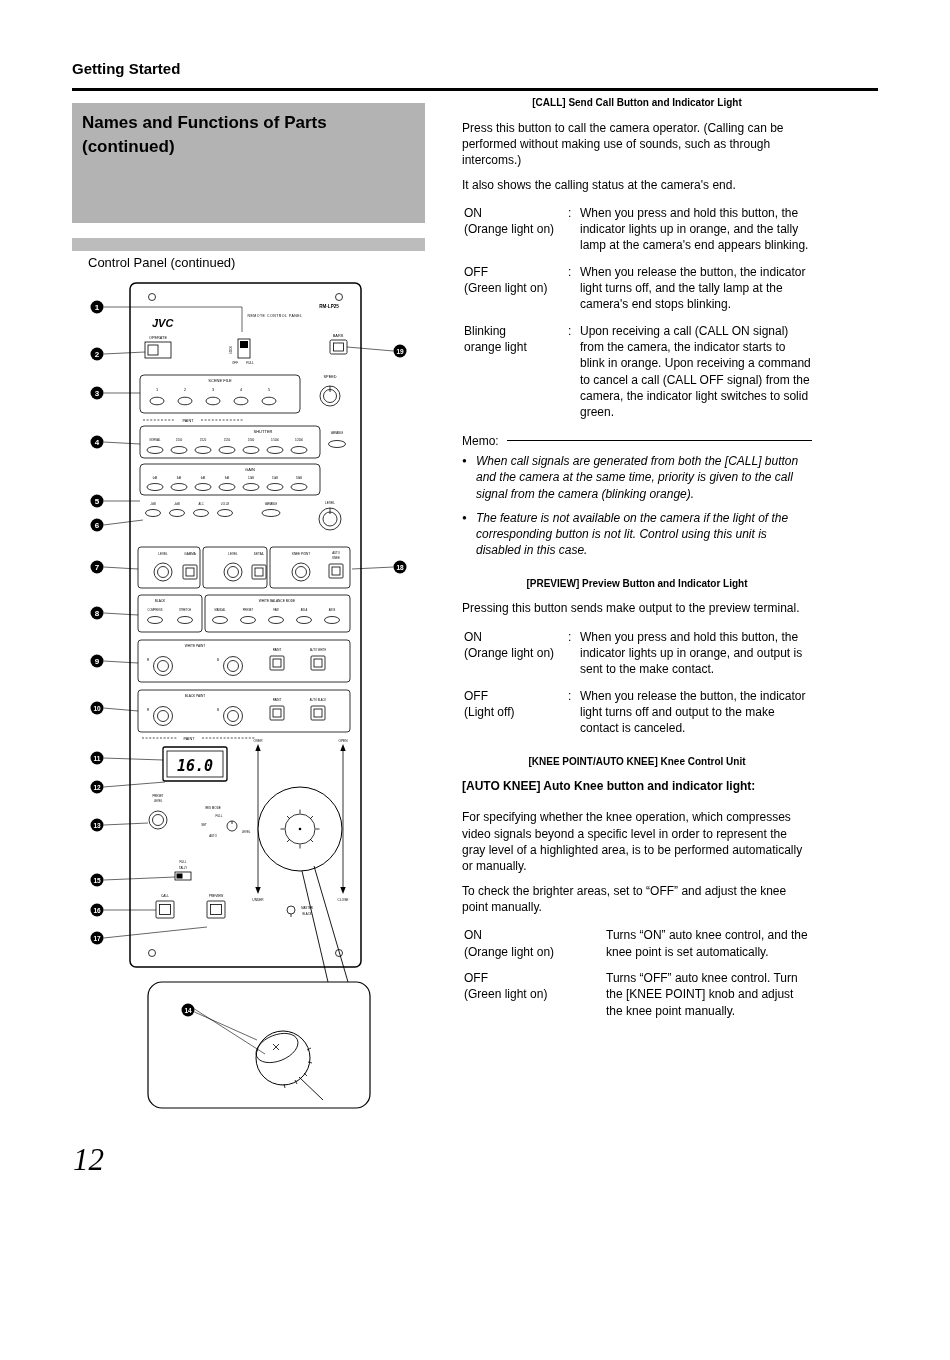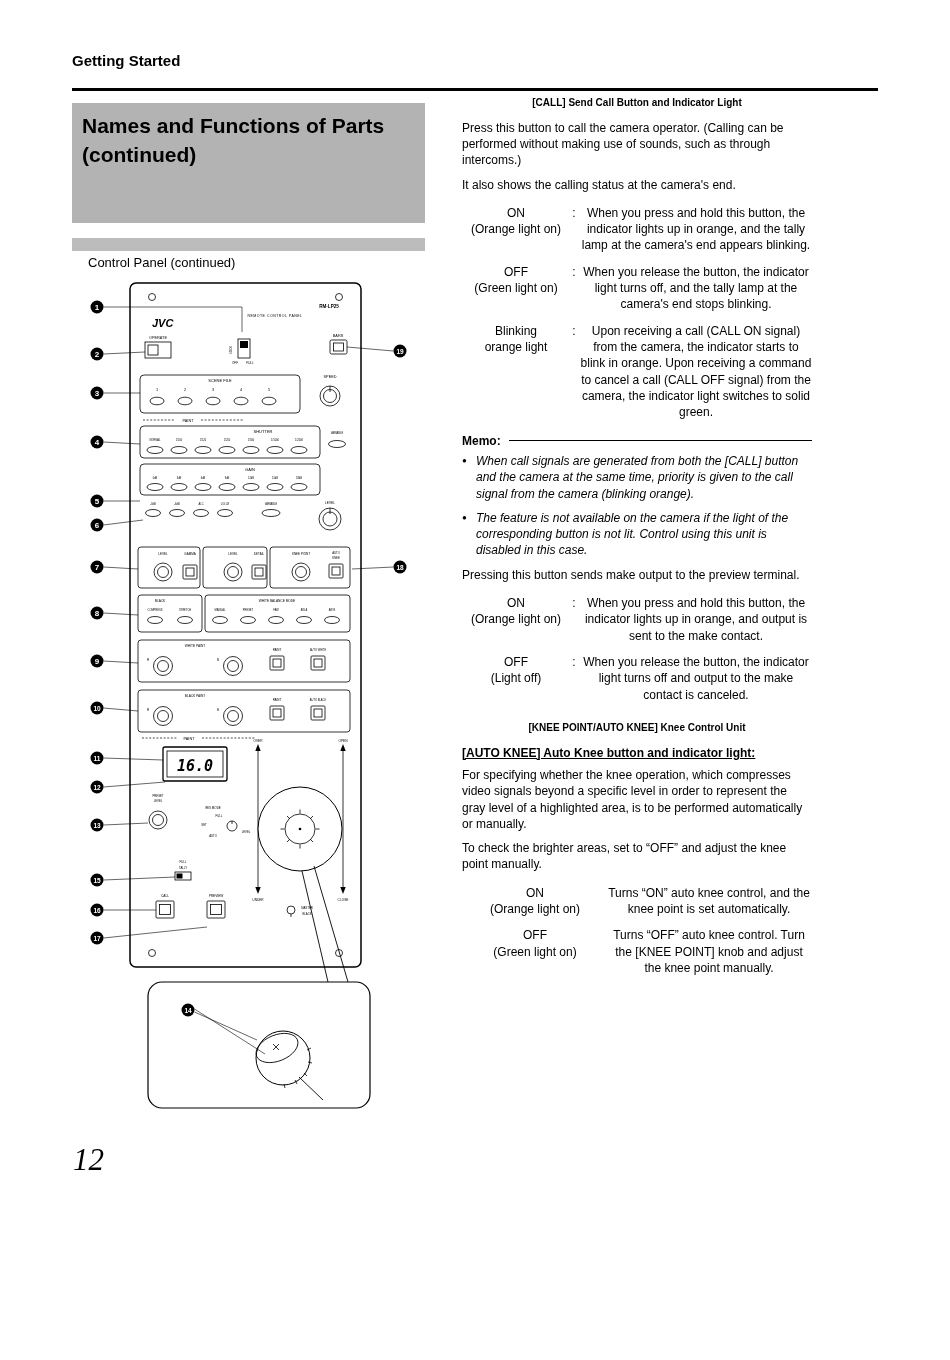--- a/index.html
+++ b/index.html
@@ -1,41 +1,41 @@
 <!DOCTYPE html>
 <html><head>
 <meta charset="utf-8">
 <style>
   html,body{margin:0;padding:0;background:#fff;}
   body{width:950px;height:1360px;font-family:"Liberation Sans",sans-serif;color:#000;}
   .page{position:relative;width:950px;height:1360px;background:#fff;overflow:hidden;}
 
-  .kicker{position:absolute;left:72px;top:52px;font-size:15px;font-weight:bold;}
+  .kicker{position:absolute;left:72px;top:60px;font-size:15px;font-weight:bold;}
   .header-rule{position:absolute;left:72px;top:88px;width:806px;height:3px;background:#000;}
 
   .title-box{position:absolute;left:72px;top:103px;width:353px;height:120px;background:#b3b3b3;
-             box-sizing:border-box;padding:8px 10px;font-size:21px;font-weight:bold;line-height:1.4;}
+             box-sizing:border-box;padding:8px 10px;font-size:17px;font-weight:bold;line-height:1.4;}
   .gray-bar{position:absolute;left:72px;top:238px;width:353px;height:13px;background:#bcbcbc;}
   .subheading{position:absolute;left:88px;top:255px;font-size:13px;font-weight:normal;}
 
   .diagram{position:absolute;left:85px;top:280px;width:330px;height:840px;}
 
   .right-col{position:absolute;left:462px;top:96px;width:350px;font-size:12px;line-height:1.36;}
   .col-heading{font-size:10px;font-weight:bold;text-align:center;margin:18px 0 10px;}
   .col-heading.first{margin-top:0;}
   .right-col p{margin:0 0 8px;}
   .def-table{margin:12px 0 12px 2px;}
-  .def-row{display:grid;grid-template-columns:104px 12px 1fr;margin-bottom:10px;text-align:center;}
+  .def-row{display:grid;grid-template-columns:104px 12px 1fr;margin-bottom:10px;}
   .def-row.knee{grid-template-columns:142px 1fr;}
   .def-term div{white-space:nowrap;}
-  .rule-label{display:flex;align-items:center;font-weight:bold;margin:12px 0 4px;}
+  .rule-label{display:flex;align-items:center;font-weight:normal;margin:12px 0 4px;}
   .rule-label::after{content:"";flex:1;border-top:1px solid #000;margin-left:8px;}
   .bullet{position:relative;padding-left:14px;margin:0 0 8px;font-style:italic;}
   .bullet::before{content:"\25CF";position:absolute;left:0;top:3px;font-size:8px;}
-  .sub-bold{font-weight:bold;margin:0 0 6px;text-decoration:underline;}
+  .sub-bold{font-weight:bold;margin:0 0 15px;}
 
   .page-num{position:absolute;left:73px;top:1142px;font-family:"Liberation Serif",serif;
             font-style:italic;font-size:31px;}
 
   
   .panel-svg text{font-family:"Liberation Sans",sans-serif;fill:#000;text-anchor:middle;}
   .panel-svg .t26{font-size:2.6px}
   .panel-svg .t28{font-size:2.8px}
   .panel-svg .t3{font-size:3px}
   .panel-svg .t32{font-size:3.2px}
@@ -433,20 +433,21 @@
       </div>
     </div>
 
     <div class="rule-label">
       <span>Memo:</span>
     </div>
     <div class="bullet">When call signals are generated from both the [CALL] button and the camera at the same time, priority is given to the call signal from the camera (blinking orange).</div>
 
     <div class="bullet">The feature is not available on the camera if the light of the corresponding button is not lit. Control using this unit is disabled in this case.</div>
 
+    <div class="col-heading">[PREVIEW] Preview Button and Indicator Light</div>
     <p>Pressing this button sends make output to the preview terminal.</p>
 
     <div class="def-table">
       <div class="def-row">
         <div class="def-term">
           <div>ON</div>
           <div>(Orange light on)</div>
         </div>
         <div class="def-colon">:</div>
         <div class="def-desc">When you press and hold this button, the indicator lights up in orange, and output is sent to the make contact.</div>

